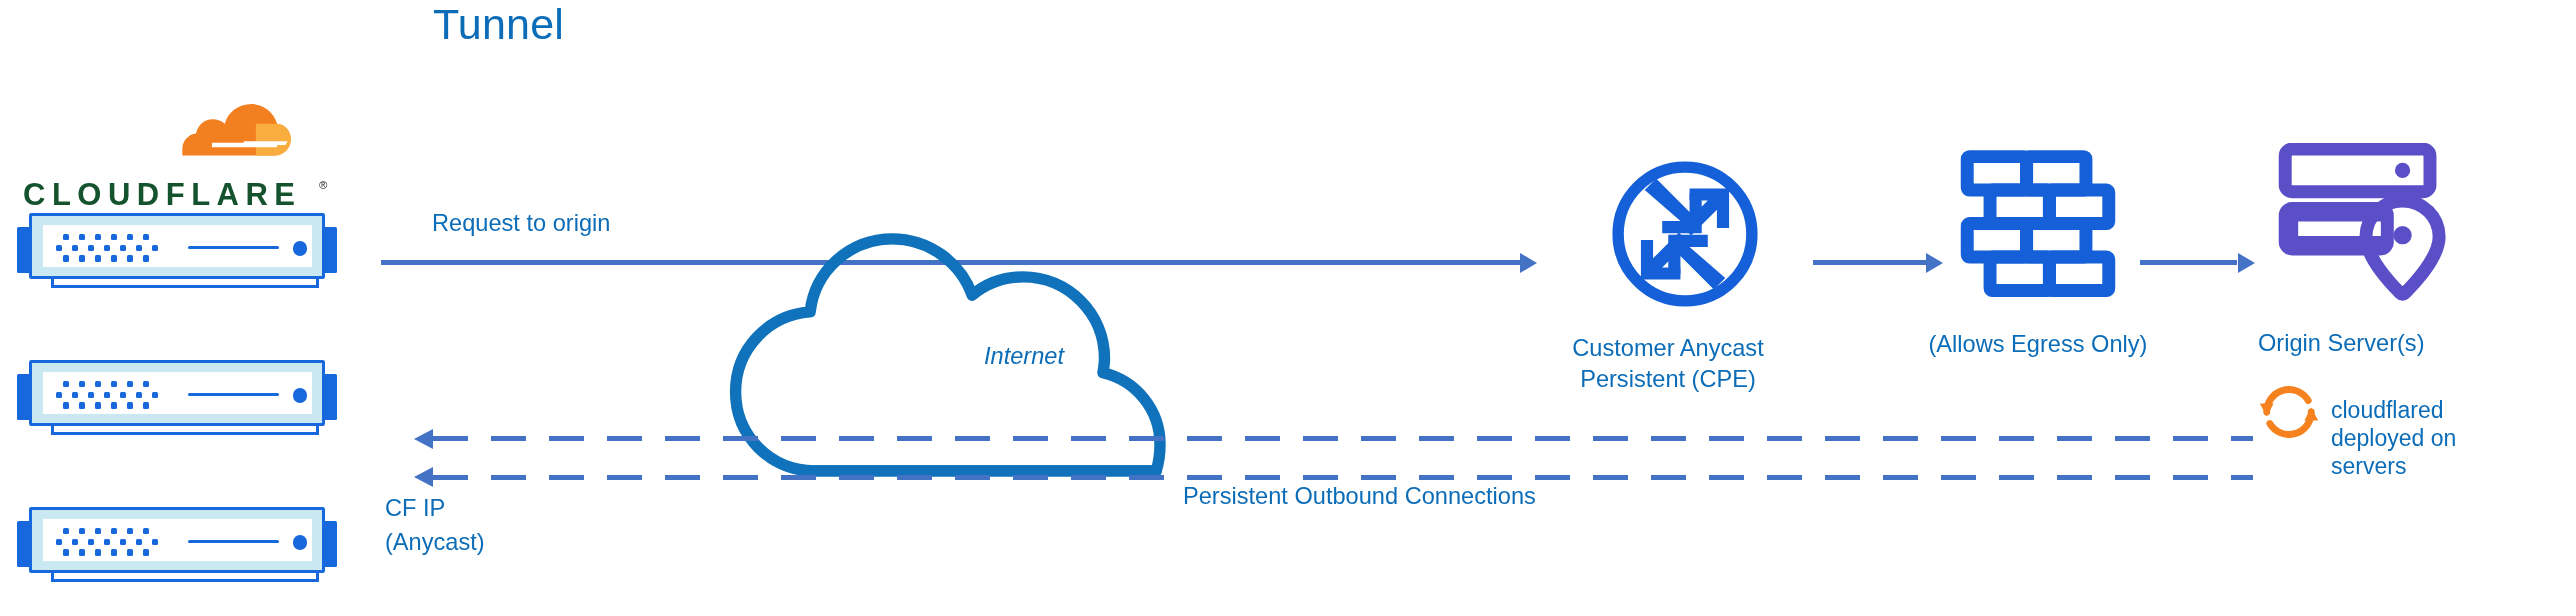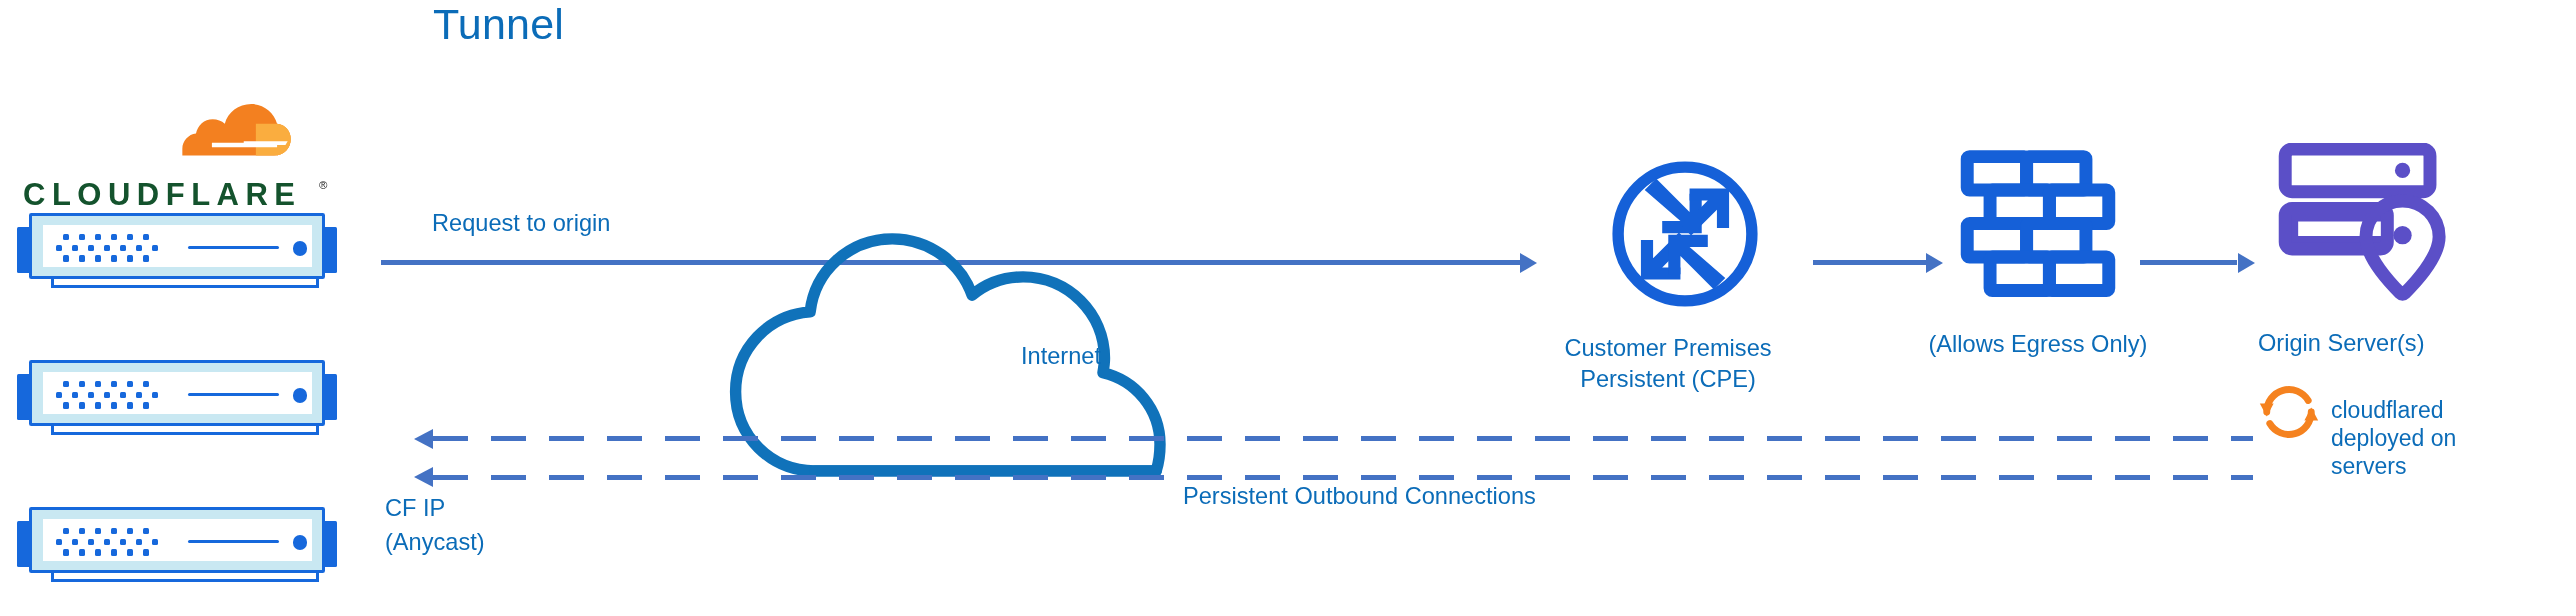--- a/index.html
+++ b/index.html
@@ -156,21 +156,21 @@
   .lbl {
     color: #0b6cb8;
     font-size: 23px;
     line-height: 29px;
     white-space: nowrap;
   }
   .lbl.center { text-align: center; }
   .lbl.wrap { white-space: normal; }
 
   #label-request { left: 432px; top: 209px; font-size: 23.6px; }
-  #label-internet { left: 1021px; top: 342px; font-size: 23.6px; }
+  #label-internet { left: 984px; top: 342px; font-size: 23.6px; font-style: italic; }
   #label-cf-ip { left: 385px; top: 491px; font-size: 23.6px; line-height: 34px; }
   #label-persistent { left: 1183px; top: 482px; font-size: 23.6px; }
   #label-cpe { left: 1508px; top: 333px; width: 320px; font-size: 23.6px; line-height: 30.5px; }
   #label-firewall { left: 1878px; top: 329px; width: 320px; font-size: 23.6px; line-height: 30.5px; }
   #label-origin { left: 2258px; top: 329px; font-size: 23.6px; }
   #label-cloudflared {
     left: 2331px; top: 396px; width: 190px;
     font-size: 23px; line-height: 28px; white-space: normal;
   }
 </style>
@@ -335,21 +335,21 @@
 
       <path d="M153 42 L138 27 L94 71 L94 47 L78 47 L78 99 L130 99 L130 83 L106 83 Z" fill="#1560d8" transform="translate(0,0)" style="display:none"></path>
       <path d="M158 40 L158 92 L142 92 L142 68 L108 102 L96 90 L130 56 L106 56 L106 40 Z" fill="#1560d8"></path>
 
       <path d="M42 160 L42 108 L58 108 L58 132 L92 98 L104 110 L70 144 L94 144 L94 160 Z" fill="#1560d8"></path>
 
       <path d="M153 158 L138 173 L94 129 L94 153 L78 153 L78 101 L130 101 L130 117 L106 117 Z" fill="#1560d8"></path>
     </svg>
   </div>
   <div class="abs lbl center wrap" id="label-cpe">
-    <div>Customer Premises</div>
+    <div>Customer Anycast</div>
     <div>Persistent (CPE)</div>
   </div>
 
   <div class="abs hline" style="left:1813px; top:260px; width:113px;"></div>
   <div class="abs arrow-right" style="left:1926px; top:253px;"></div>
 
   <div class="abs" style="left:1958px; top:149px; width:160px; height:156px;">
     <svg width="160" height="156" viewBox="0 0 210 205">
       <g fill="none" stroke="#1560d8" stroke-width="17" stroke-linejoin="round">
         <rect x="12" y="10" width="78" height="44" rx="3"></rect>

